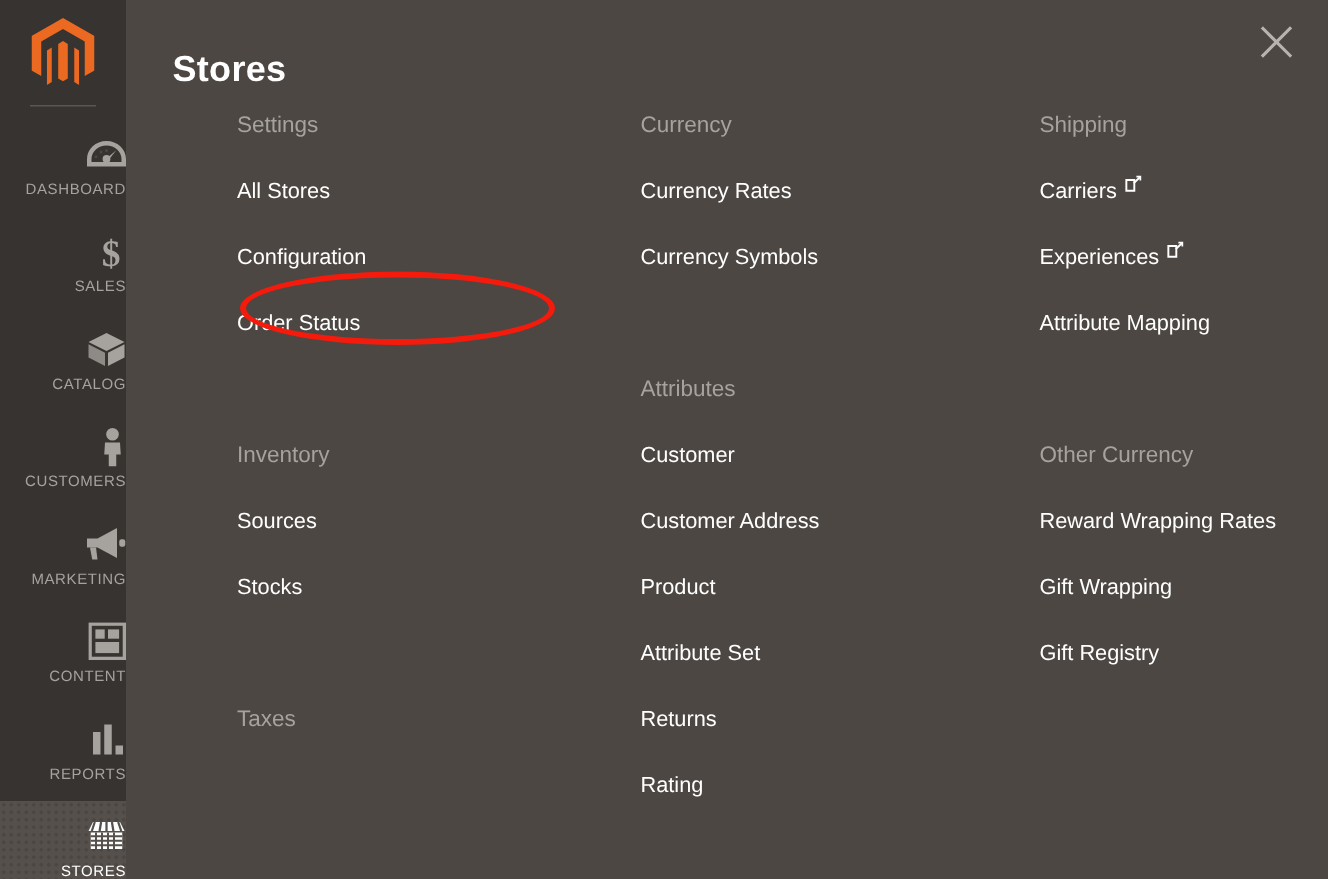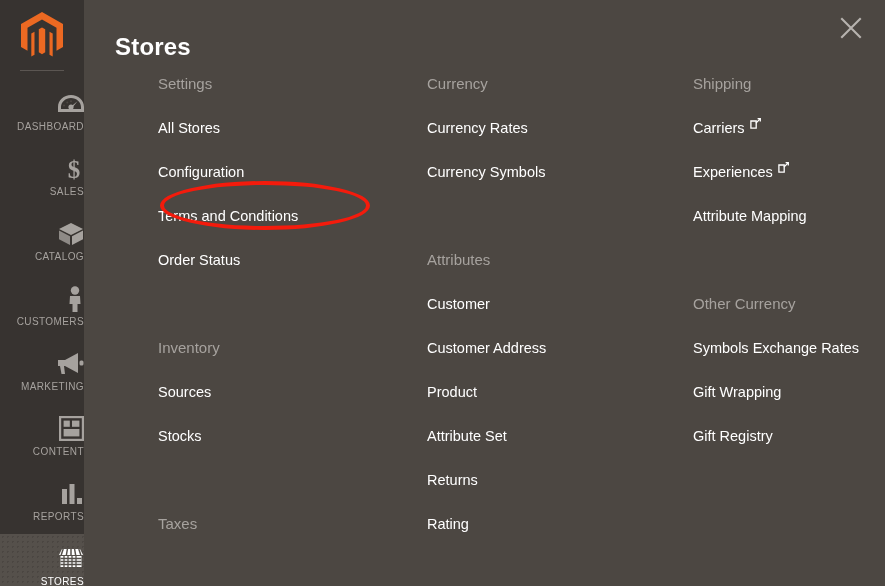--- a/index.html
+++ b/index.html
@@ -279,21 +279,20 @@
         <path d="M2 2 L20 20 M20 2 L2 20" stroke="#b7b3af" stroke-width="2.1" stroke-linecap="square"></path>
       </svg>
     </button>
   </header>
 
   <div id="panel-columns">
     <div class="menu-column" id="col-0">
         <div class="group-title">Settings</div>
         <a class="menu-link" href="#"><span>All Stores</span></a>
         <a class="menu-link" href="#"><span>Configuration</span></a>
-        <a class="menu-link" href="#"><span>Terms and Conditions</span></a>
         <a class="menu-link" href="#"><span>Order Status</span></a>
         <div class="spacer-44"></div>
         <div class="group-title">Inventory</div>
         <a class="menu-link" href="#"><span>Sources</span></a>
         <a class="menu-link" href="#"><span>Stocks</span></a>
         <div class="spacer-44"></div>
         <div class="group-title">Taxes</div>
       </div>
     <div class="menu-column" id="col-1">
         <div class="group-title">Currency</div>
@@ -316,20 +315,20 @@
               <path d="M10.2 0.8 L5.9 5.1" stroke="#ffffff" stroke-width="1.3"></path>
             </svg></span></a>
         <a class="menu-link" href="#"><span>Experiences</span><span class="ext-icon"><svg width="11" height="11" viewBox="0 0 11 11">
               <path d="M0.9 3 H6.2 V10.1 H0.9 Z" fill="none" stroke="#ffffff" stroke-width="1.3"></path>
               <path d="M7.6 0.7 H10.3 V3.4" fill="none" stroke="#ffffff" stroke-width="1.3"></path>
               <path d="M10.2 0.8 L5.9 5.1" stroke="#ffffff" stroke-width="1.3"></path>
             </svg></span></a>
         <a class="menu-link" href="#"><span>Attribute Mapping</span></a>
         <div class="spacer-44"></div>
         <div class="group-title">Other Currency</div>
-        <a class="menu-link" href="#"><span>Symbols Exchange Rates</span></a>
+        <a class="menu-link" href="#"><span>Reward Wrapping Rates</span></a>
         <a class="menu-link" href="#"><span>Gift Wrapping</span></a>
         <a class="menu-link" href="#"><span>Gift Registry</span></a>
       </div>
   </div>
 
   <div id="annotation-ellipse"></div>
 </section>
 
 </body></html>

